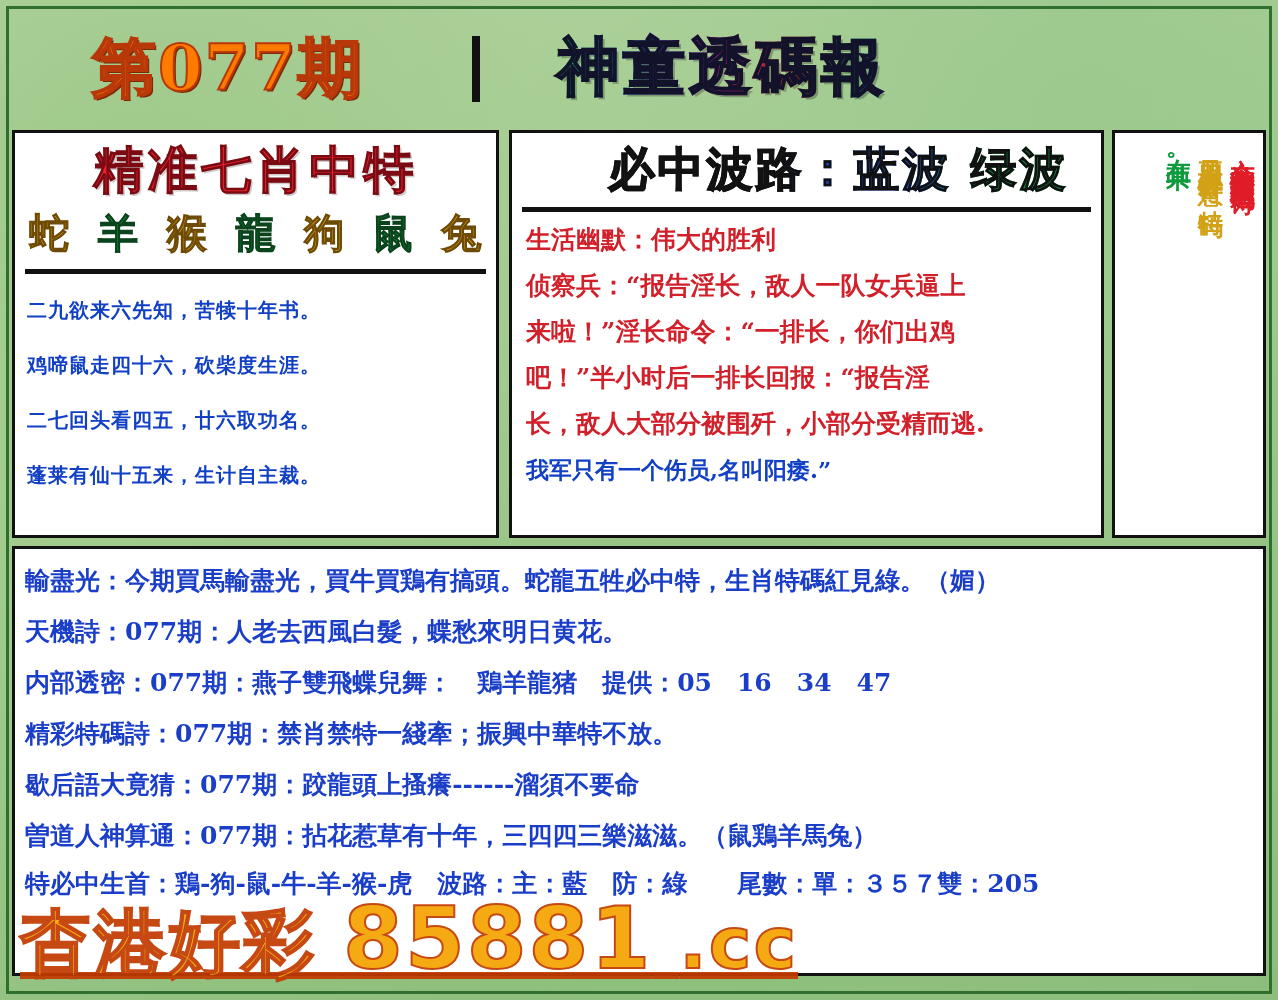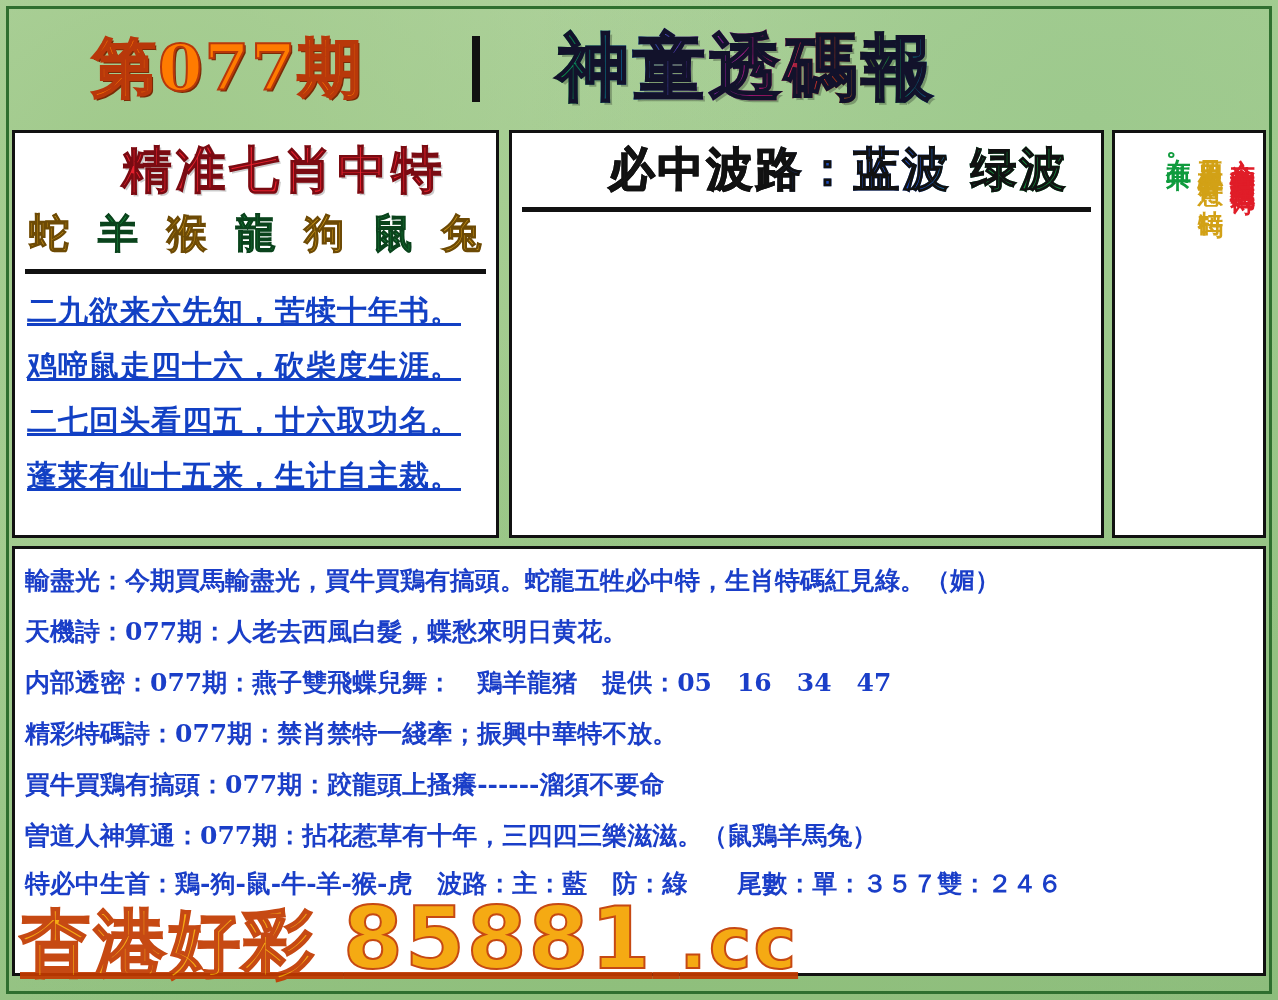--- a/index.html
+++ b/index.html
@@ -34,21 +34,21 @@
     text-shadow:2px 2px 0 #7a2b06;
     letter-spacing:2px;
     margin-left:32px;
   }
   .divider-bar{
     position:absolute;left:460px;top:26px;width:8px;height:66px;background:#111;
   }
   .maintitle{
     position:absolute;left:545px;top:8px;
     font-family:"DejaVu Serif","Liberation Serif",serif;
-    font-weight:bold;font-size:72px;line-height:98px;
+    font-weight:bold;font-size:62px;line-height:98px;
     letter-spacing:4px;
     background:linear-gradient(90deg,#0a9f3c 0%,#0f8ad6 18%,#7b2fd0 36%,#d61a8a 54%,#e8431a 72%,#0d8f47 88%,#1558c9 100%);
     -webkit-background-clip:text;background-clip:text;color:transparent;
     -webkit-text-stroke:2px #12122b;
     text-shadow:3px 3px 0 rgba(0,0,0,.25);
   }
 
   
   .panels{position:absolute;left:12px;top:130px;width:1254px;height:410px;}
 
@@ -56,37 +56,35 @@
   .panelA{left:0;top:0;width:487px;height:408px;}
   .panelB{left:497px;top:0;width:595px;height:408px;}
   .panelC{left:1100px;top:0;width:154px;height:408px;}
 
   .pa-title{
     position:absolute;left:0;top:8px;width:100%;text-align:center;
     font-family:"DejaVu Serif","Liberation Serif",serif;
     font-weight:bold;font-size:50px;line-height:58px;letter-spacing:4px;
     color:#e8212e;-webkit-text-stroke:1px #7a0b12;
     text-shadow:2px 2px 0 rgba(0,0,0,.2);
-    margin-left:28px;
   }
   .pa-zodiac{
     position:absolute;left:0;top:74px;width:100%;
     display:flex;justify-content:space-around;align-items:center;
     font-family:"DejaVu Serif","Liberation Serif",serif;
     font-weight:bold;font-size:40px;line-height:52px;
   }
   .pa-zodiac span:nth-child(odd){color:#d29a18;-webkit-text-stroke:1px #6d4a05;}
   .pa-zodiac span:nth-child(even){color:#188a3c;-webkit-text-stroke:1px #0a431c;}
   .pa-rule{position:absolute;left:10px;top:136px;width:calc(100% - 20px);height:5px;background:#111;}
   .pa-lines{
     position:absolute;left:12px;top:150px;width:calc(100% - 24px);
     font-family:"DejaVu Serif","Liberation Serif",serif;
-    font-weight:bold;font-size:30px;line-height:55px;color:#1240c4;
+    font-weight:bold;font-size:20px;line-height:55px;color:#1240c4;
     letter-spacing:1px;
-    text-decoration:underline;
   }
 
   .pb-title{
     position:absolute;left:0;top:8px;width:100%;text-align:center;
     font-family:"DejaVu Serif","Liberation Serif",serif;
     font-weight:bold;font-size:46px;line-height:56px;letter-spacing:3px;
     background:linear-gradient(90deg,#171717 0%,#171717 42%,#1b52d6 52%,#1b52d6 66%,#0f9b3d 76%,#0f9b3d 100%);
     -webkit-background-clip:text;background-clip:text;color:transparent;padding-left:32px;
     -webkit-text-stroke:1.2px #111;
   }
@@ -171,39 +169,47 @@
         <div>二九欲来六先知，苦犊十年书。</div>
         <div>鸡啼鼠走四十六，砍柴度生涯。</div>
         <div>二七回头看四五，廿六取功名。</div>
         <div>蓬莱有仙十五来，生计自主裁。</div>
       </div>
     </div>
 
     <div class="panel panelB">
       <div class="pb-title">必中波路：蓝波 绿波</div>
       <div class="pb-rule"></div>
+      <div class="pb-body">
+        <div>生活幽默：伟大的胜利</div>
+        <div>侦察兵：“报告淫长，敌人一队女兵逼上</div>
+        <div>来啦！”淫长命令：“一排长，你们出鸡</div>
+        <div>吧！”半小时后一排长回报：“报告淫</div>
+        <div>长，敌人大部分被围歼，小部分受精而逃.</div>
+        <div class="pb-last">我军只有一个伤员,名叫阳痿.”</div>
+      </div>
     </div>
 
     <div class="panel panelC">
       <div class="pc-inner">
         <div class="vcol c1">六合神童特别奉献透码诗</div>
         <div class="vcol c3">只要用心解开诗意，特码</div>
         <div class="vcol c4">在其中。</div>
       </div>
     </div>
   </div>
 
   <div class="bottom">
     <div class="brow">輸盡光：今期買馬輸盡光，買牛買鶏有搞頭。蛇龍五牲必中特，生肖特碼紅見綠。（媚）</div>
     <div class="brow">天機詩：077期：人老去西風白髮，蝶愁來明日黄花。</div>
     <div class="brow">内部透密：077期：燕子雙飛蝶兒舞：　鶏羊龍猪　提供：05　16　34　47</div>
     <div class="brow">精彩特碼詩：077期：禁肖禁特一綫牽；振興中華特不放。</div>
-    <div class="brow">買牛買鶏有搞頭：077期：跤龍頭上搔癢------溜須不要命</div>
+    <div class="brow">歇后語大竟猜：077期：跤龍頭上搔癢------溜須不要命</div>
     <div class="brow">曽道人神算通：077期：拈花惹草有十年，三四四三樂滋滋。（鼠鶏羊馬兔）</div>
-    <div class="lastrow">特必中生首：鶏-狗-鼠-牛-羊-猴-虎　波路：主：藍　防：綠　　尾數：單：３５７雙：２４６</div>
+    <div class="lastrow">特必中生首：鶏-狗-鼠-牛-羊-猴-虎　波路：主：藍　防：綠　　尾數：單：３５７雙：205</div>
   </div>
 
   <div class="wm">
     <span>杳港好彩</span>
     <span class="big">85881</span>
     <span>.cc</span>
   </div>
 </div>
 
 </body></html>

